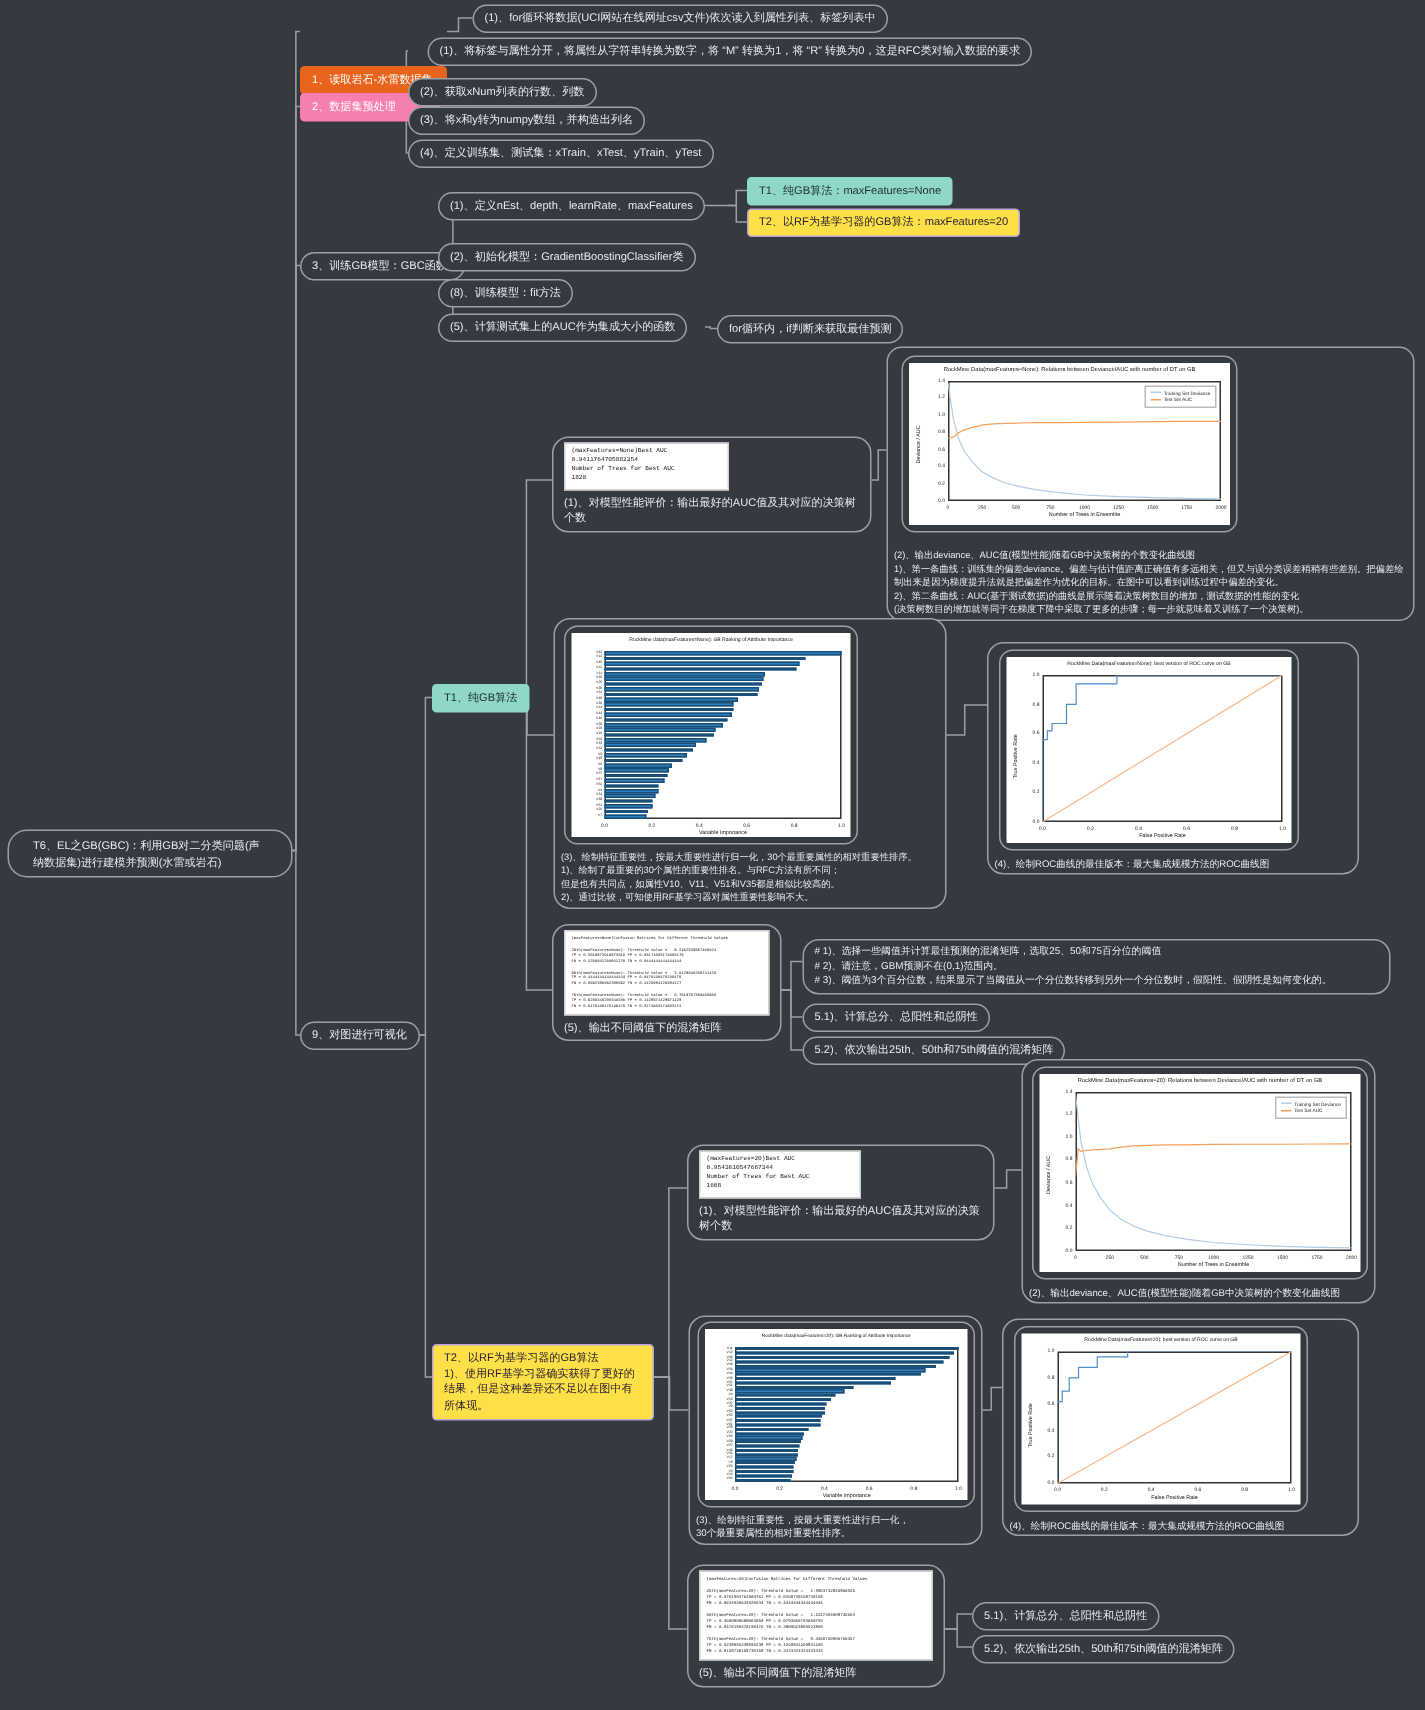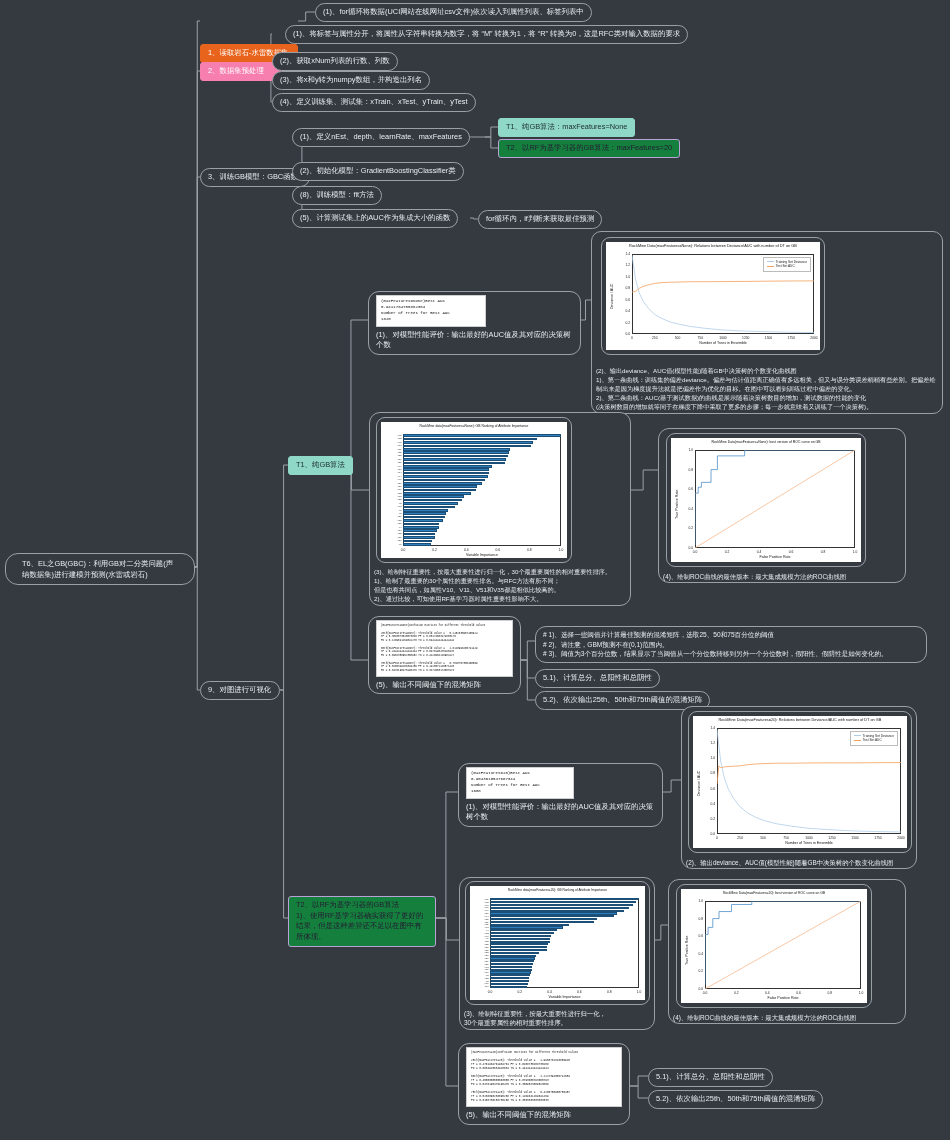--- a/index.html
+++ b/index.html
@@ -33,21 +33,21 @@
     font-size:7.4px;
     line-height:1.5;
     padding:4px 16px;
     white-space:normal;
     display:block;
   }
 
   .fill-orange{ background:#e8641c; border-color:#e8641c; color:#fff; border-radius:3px; }
   .fill-pink  { background:#f77fb0; border-color:#f77fb0; color:#fff; border-radius:3px; }
   .fill-teal  { background:#8fd8c8; border-color:#8fd8c8; color:#1d2b2a; border-radius:3px; }
-  .fill-purple{ background:#15803d; border-color:#b9a3d6; color:#241a33; border-radius:3px; }
+  .fill-purple{ background:#fde047; border-color:#b9a3d6; color:#241a33; border-radius:3px; }
 
   .codebox{
     background:#ffffff; color:#111; font-family:"Liberation Mono","DejaVu Sans Mono",monospace;
     font-size:4.1px; line-height:1.45; padding:3px 4px; white-space:pre;
     border:1px solid #cfcfcf; overflow:hidden;
   }
   .node .cap{ display:block; margin-top:3px; font-size:7.4px; }
 
   
   .chartcard{

